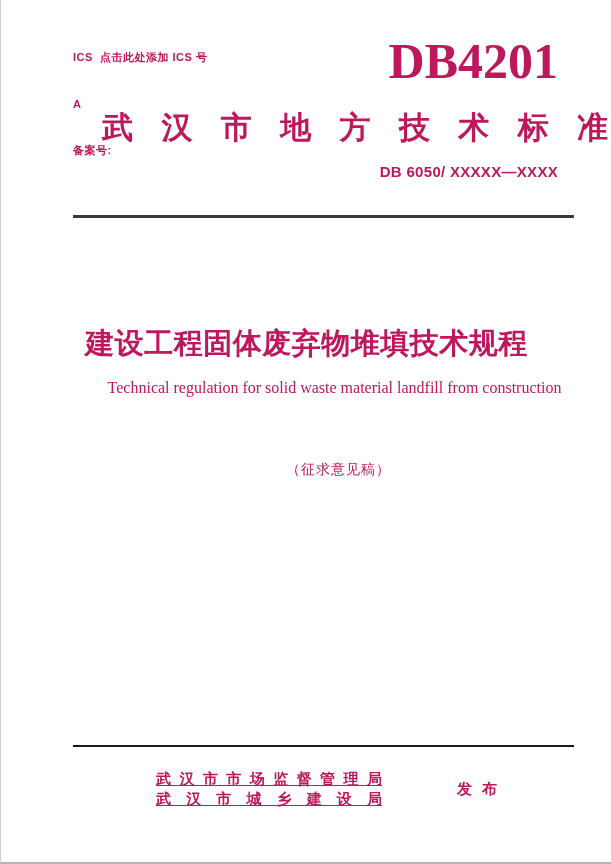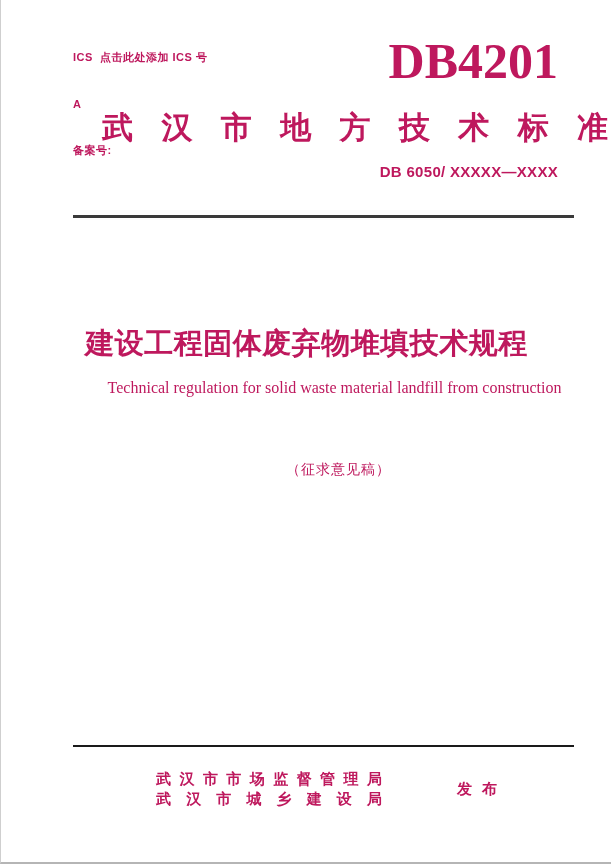--- a/index.html
+++ b/index.html
@@ -105,20 +105,21 @@
     position: absolute;
     left: 155px; top: 769px;
     width: 226px;
     font-size: 15px;
     font-weight: bold;
     line-height: 20px;
   }
   .publishers .pub-line {
     text-align: justify;
     text-align-last: justify;
+    text-decoration: underline;
   }
   .publish-label {
     position: absolute;
     left: 416px; top: 780px;
     font-size: 15px;
     font-weight: bold;
     letter-spacing: 10px;
     white-space: nowrap;
     margin-left: 40px;
   }

